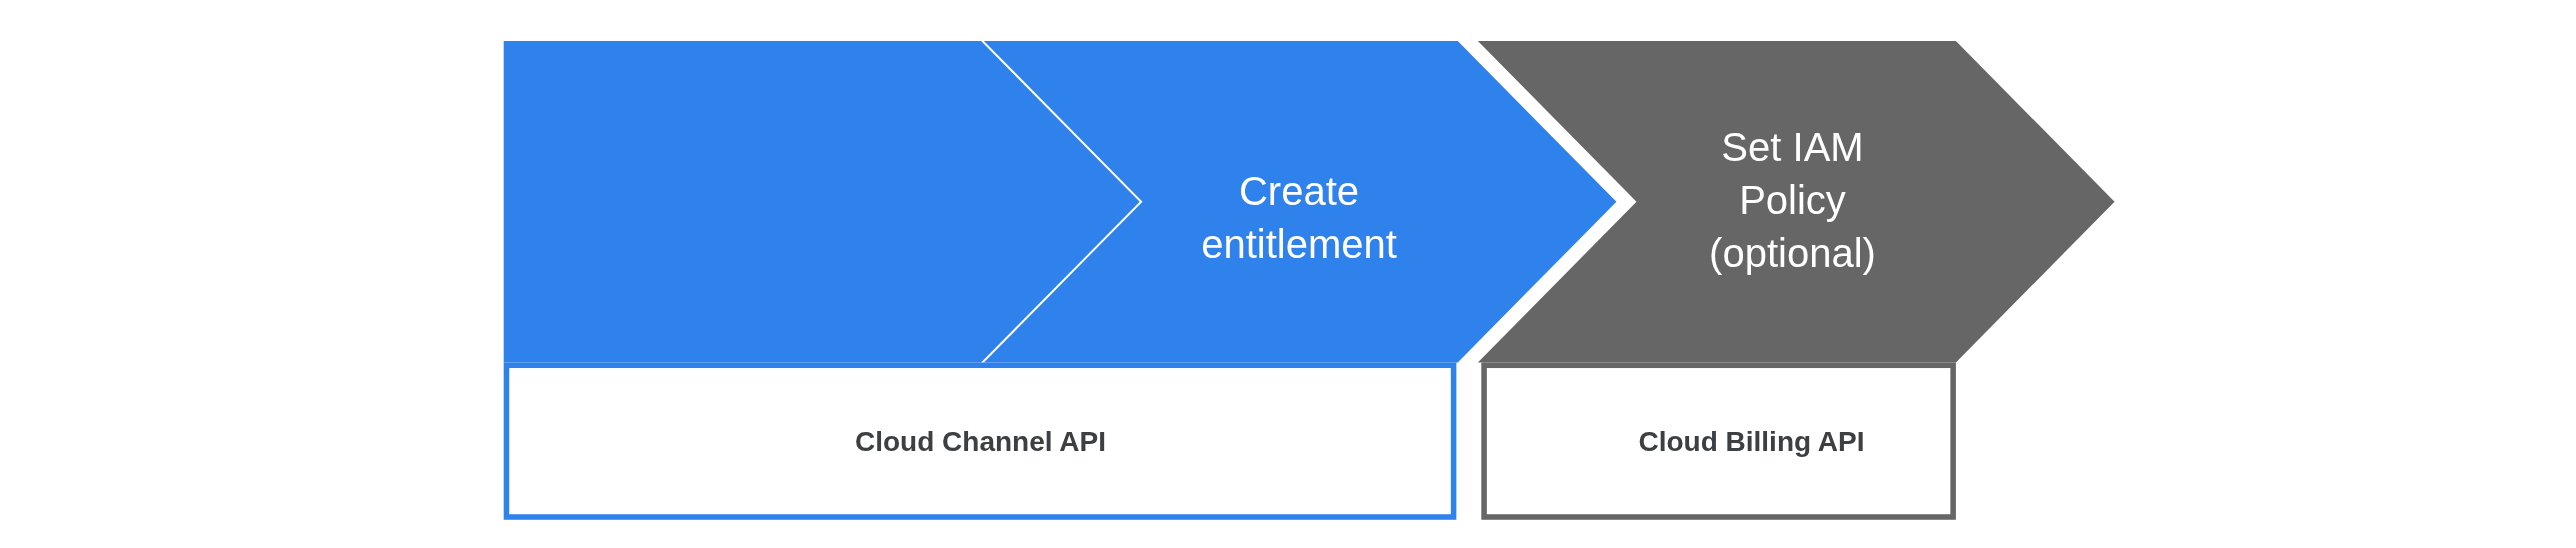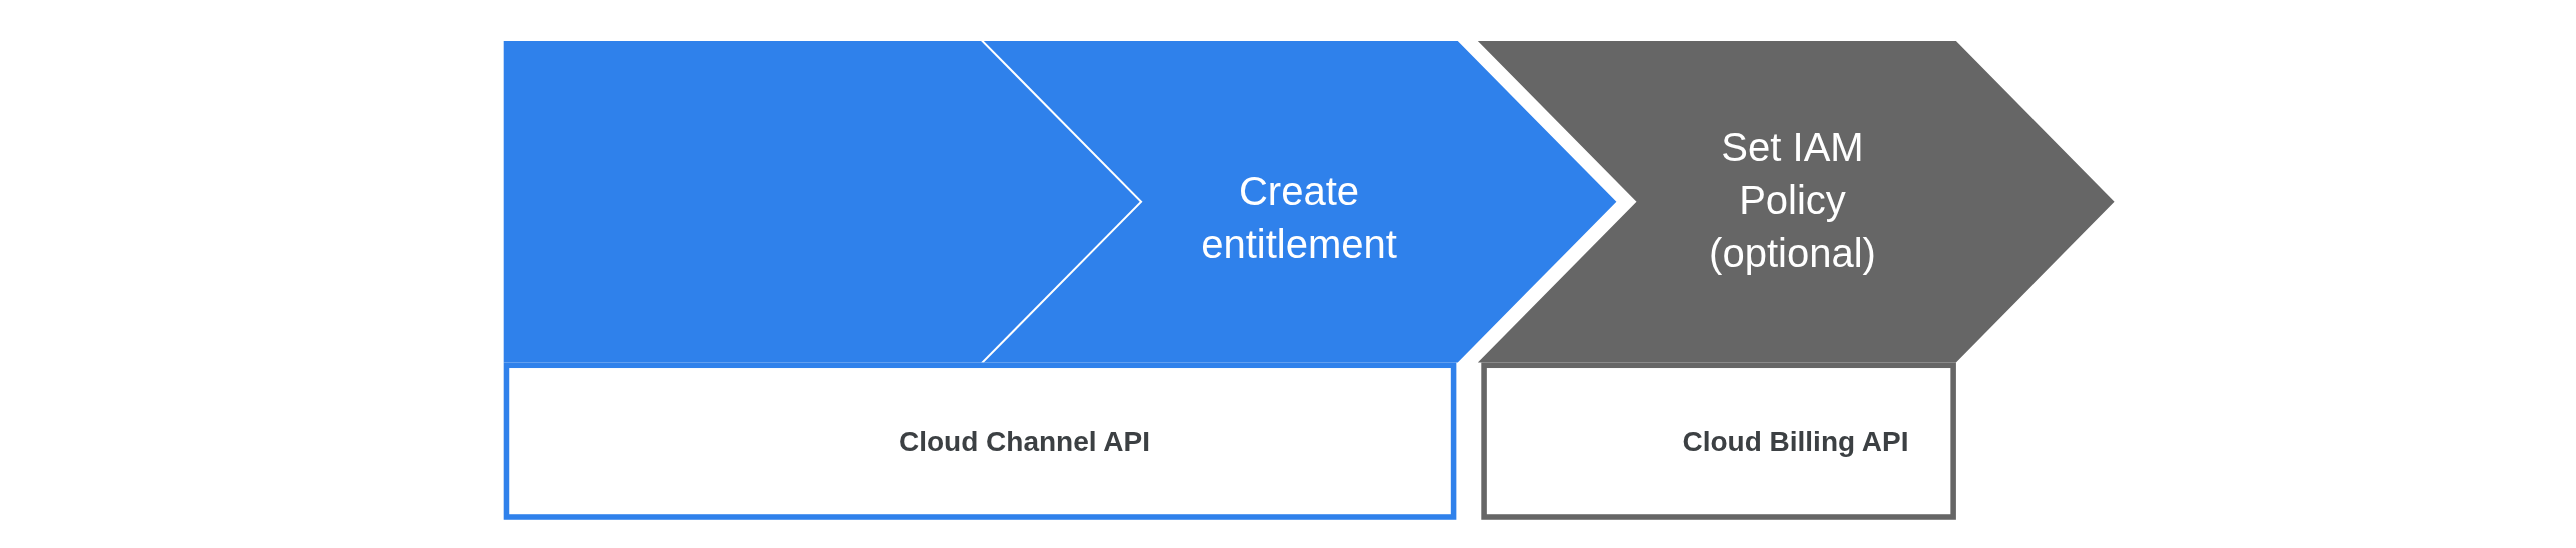--- a/index.html
+++ b/index.html
@@ -39,21 +39,20 @@
   }
   .api-label {
     position: absolute;
     text-align: center;
     color: #3c4043;
     font-size: 28px;
     font-weight: 700;
     line-height: 33px;
     letter-spacing: 0px;
     pointer-events: none;
-    padding-left: 44px;
   }
   
   #label-step-1 {
     left: 504px;
     top: 175px;
     width: 636px;
   }
   
   #label-step-2 {
     left: 1136px;

